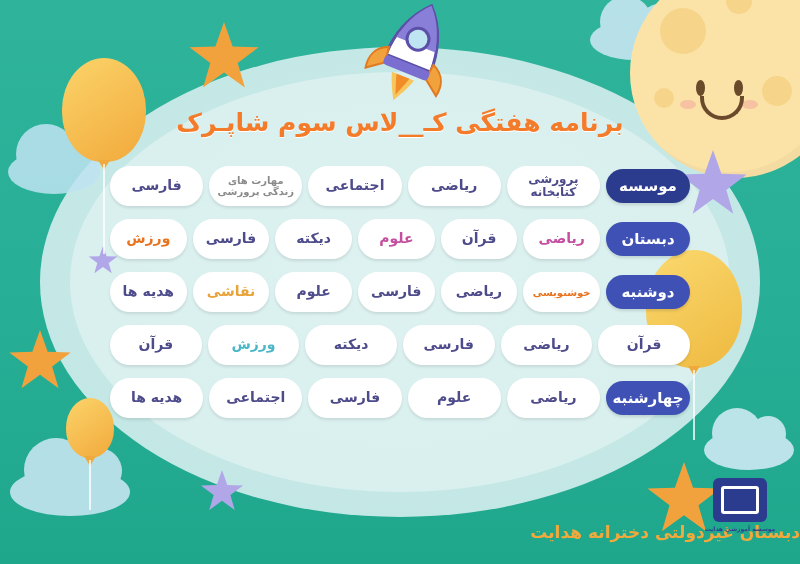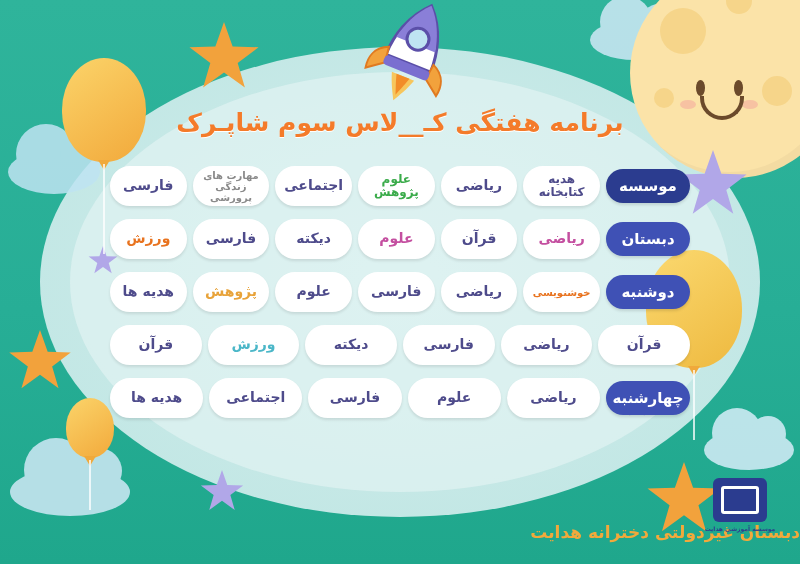--- a/index.html
+++ b/index.html
@@ -343,23 +343,22 @@
       <div class="knot"></div>
       <div class="string"></div>
   </div>
 
   <div class="title">برنامه هفتگی کـ__لاس سوم شاپـرک</div>
 
   <div class="table">
 
     <div class="row">
       <div class="day-cell" style="background:#2b3c8f">موسسه</div>
-      <div class="cell two-line" style="color:#4e4b8b">هدیه کتابخانه</div>
+      <div class="cell two-line" style="color:#4e4b8b">پرورشی کتابخانه</div>
       <div class="cell" style="color:#4e4b8b">ریاضی</div>
-      <div class="cell two-line" style="color:#3aab4a">علوم پژوهش</div>
       <div class="cell" style="color:#4e4b8b">اجتماعی</div>
       <div class="cell small" style="color:#8a8a8a">مهارت های زندگی پرورشی</div>
       <div class="cell" style="color:#4e4b8b">فارسی</div>
     </div>
 
     <div class="row">
       <div class="day-cell" style="background:#3f51b5">دبستان</div>
       <div class="cell" style="color:#c44fa0">ریاضی</div>
       <div class="cell" style="color:#4e4b8b">قرآن</div>
       <div class="cell" style="color:#c44fa0">علوم</div>
@@ -367,21 +366,21 @@
       <div class="cell" style="color:#4e4b8b">فارسی</div>
       <div class="cell" style="color:#e8731f">ورزش</div>
     </div>
 
     <div class="row">
       <div class="day-cell" style="background:#3f51b5">دوشنبه</div>
       <div class="cell small" style="color:#e8731f">خوشنویسی</div>
       <div class="cell" style="color:#4e4b8b">ریاضی</div>
       <div class="cell" style="color:#4e4b8b">فارسی</div>
       <div class="cell" style="color:#4e4b8b">علوم</div>
-      <div class="cell" style="color:#e8a33a">پژوهش</div>
+      <div class="cell" style="color:#e8a33a">نقاشی</div>
       <div class="cell" style="color:#4e4b8b">هدیه ها</div>
     </div>
 
     <div class="row">
       <div class="cell" style="color:#4e4b8b">قرآن</div>
       <div class="cell" style="color:#4e4b8b">ریاضی</div>
       <div class="cell" style="color:#4e4b8b">فارسی</div>
       <div class="cell" style="color:#4e4b8b">دیکته</div>
       <div class="cell" style="color:#4bb7c8">ورزش</div>
       <div class="cell" style="color:#4e4b8b">قرآن</div>

